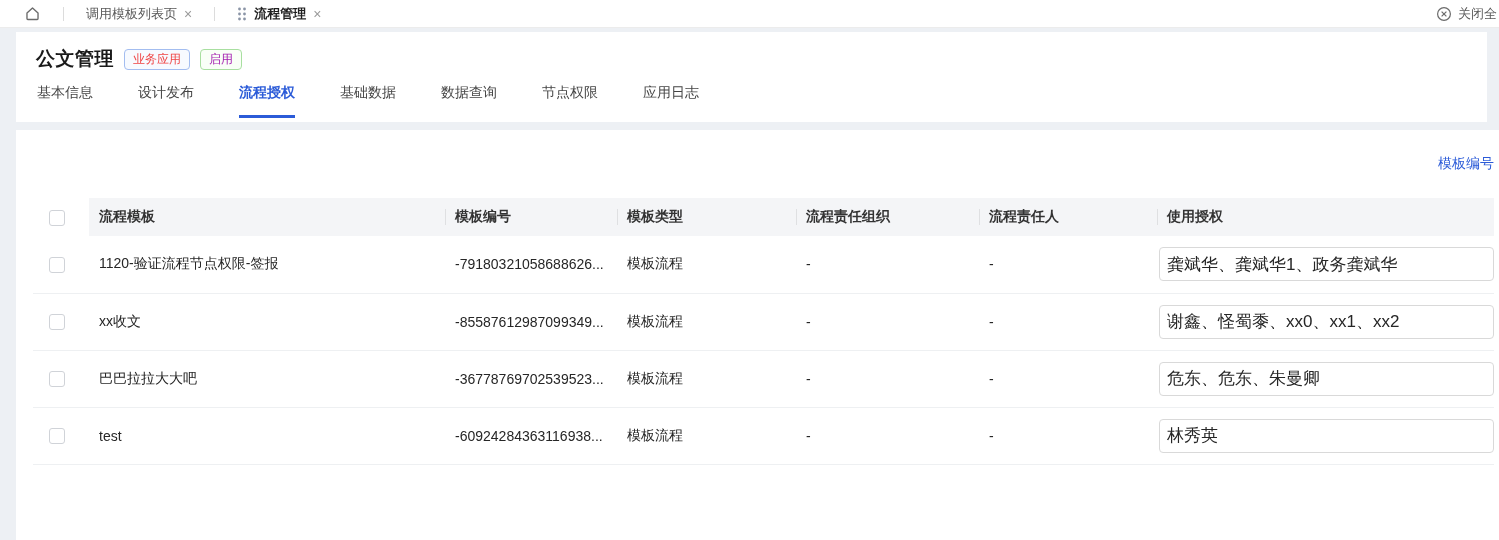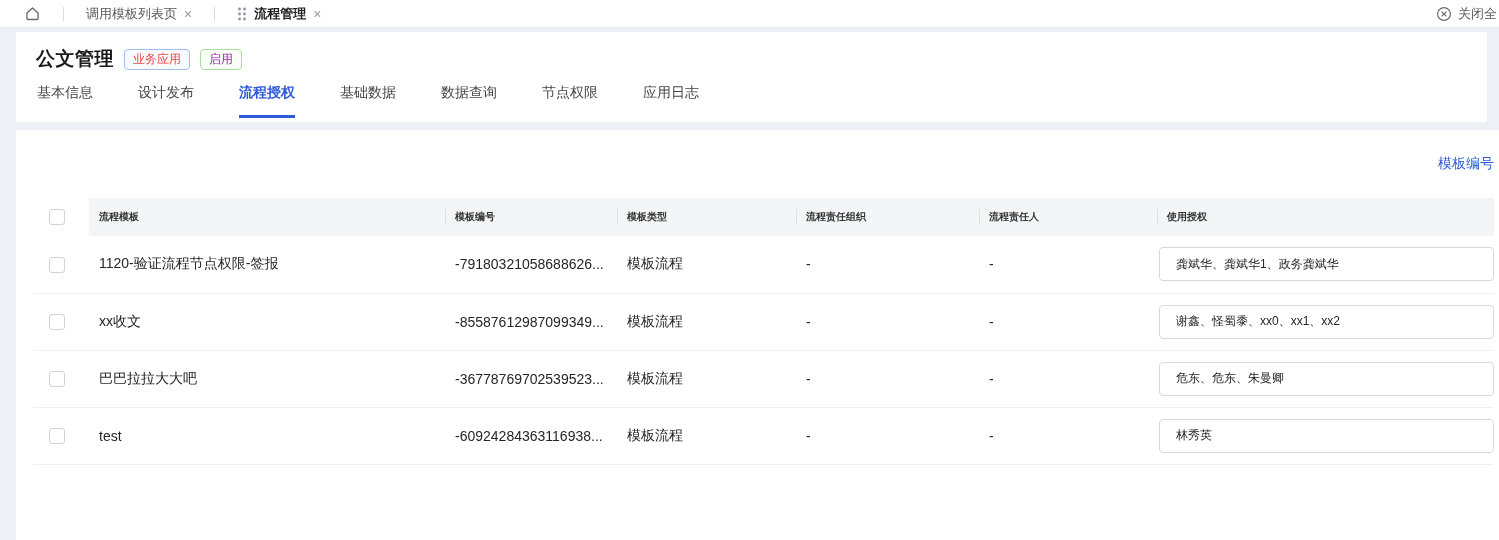--- a/index.html
+++ b/index.html
@@ -28,32 +28,32 @@
   .tabs { display: flex; gap: 45px; margin-top: 8px; padding-left: 1px; }
   .tab { font-size: 14px; color: #454545; padding-bottom: 13px; cursor: pointer; border-bottom: 3px solid transparent; }
   .tab.active { color: #2b5bd8; font-weight: 600; border-bottom-color: #2b5bd8; }
 
   
   .table-card { margin: 8px 0 0 16px; height: 410px; background: #fff; padding: 0 5px 0 17px; }
   .toolbar { height: 68px; display: flex; align-items: center; justify-content: flex-end; }
   .link { color: #2b5bd8; font-size: 14px; cursor: pointer; white-space: nowrap; }
 
   table { width: 1461px; border-collapse: collapse; table-layout: fixed; }
-  thead th { background: #f4f5f7; height: 38px; font-size: 10px; font-weight: 600; color: #333;
+  thead th { background: #f4f5f7; height: 38px; font-size: 14px; font-weight: 600; color: #333;
              text-align: left; padding: 0 10px; position: relative; white-space: nowrap; overflow: hidden; }
   thead th.chk { background: #fff; }
   th.vline::before { content: ""; position: absolute; left: 0; top: 11px; width: 1px; height: 16px; background: #dfe0e2; }
   tbody td { height: 57px; border-bottom: 1px solid #eef0f2; font-size: 14px; color: #262626;
              padding: 0 10px; white-space: nowrap; overflow: hidden; }
   .chk { padding-left: 16px; width: 56px; }
   .checkbox { display: inline-block; width: 16px; height: 16px; border: 1px solid #d0d3d8;
               border-radius: 3px; background: #fff; vertical-align: middle; cursor: pointer; }
   td.auth-td { padding: 0 0 0 2px; }
   .auth-input { width: 100%; height: 34px; border: 1px solid #d9d9d9; border-radius: 4px;
-                padding: 0 16px; font-size: 12px; color: #262626; background: #fff;
+                padding: 0 7px; font-size: 17px; color: #262626; background: #fff;
                 font-family: "Liberation Sans", sans-serif; }
   .auth-input::placeholder { color: #bfbfbf; }
   svg { display: block; }
 </style>
 </head>
 <body>
 
 <div class="canvas">
 
   <header class="topbar">

